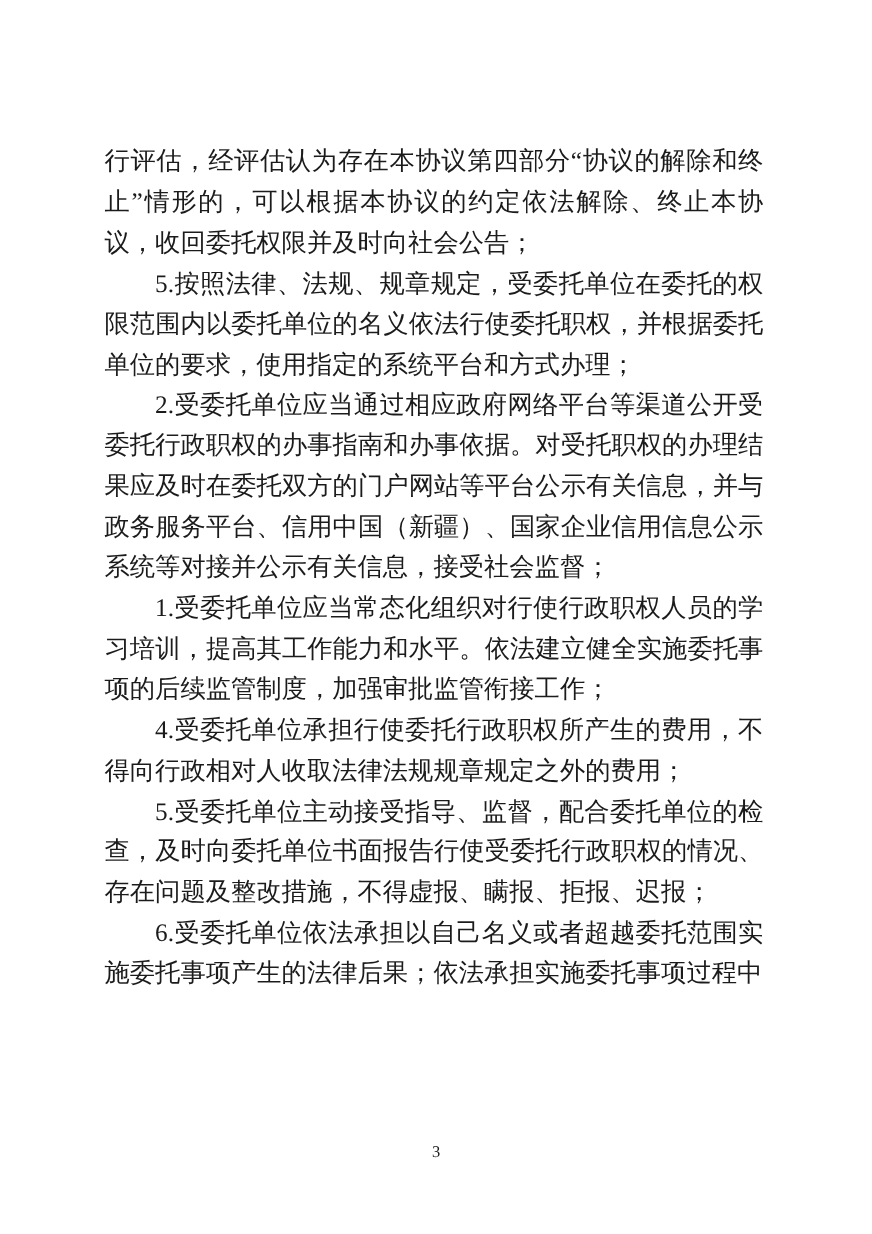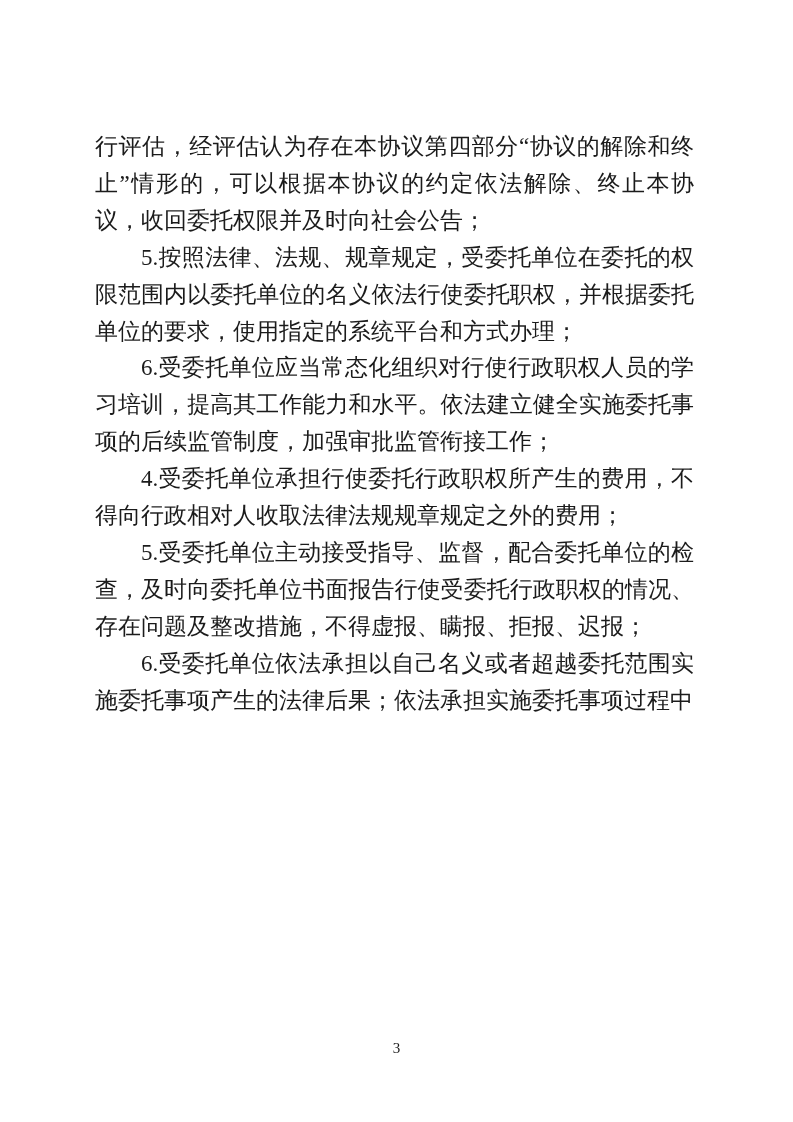--- a/index.html
+++ b/index.html
@@ -51,21 +51,22 @@
   }
 </style>
 </head>
 <body>
 
 <div class="page">
 
   <div class="content">
     <p class="cont">行评估，经评估认为存在本协议第四部分“协议的解除和终止”情形的，可以根据本协议的约定依法解除、终止本协议，收回委托权限并及时向社会公告；</p>
     <p class="indent">5.按照法律、法规、规章规定，受委托单位在委托的权限范围内以委托单位的名义依法行使委托职权，并根据委托单位的要求，使用指定的系统平台和方式办理；</p>
-    <p class="indent">6.受委托单位应当常态化组织对行使行政职权人员的学习培训，提高其工作能力和水平。依法建立健全实施委托事项的后续监管制度，加强审批监管衔接工作；</p>
+    <p class="indent">2.受委托单位应当通过相应政府网络平台等渠道公开受委托行政职权的办事指南和办事依据。对受托职权的办理结果应及时在委托双方的门户网站等平台公示有关信息，并与政务服务平台、信用中国（新疆）、国家企业信用信息公示系统等对接并公示有关信息，接受社会监督；</p>
+    <p class="indent">1.受委托单位应当常态化组织对行使行政职权人员的学习培训，提高其工作能力和水平。依法建立健全实施委托事项的后续监管制度，加强审批监管衔接工作；</p>
     <p class="indent">4.受委托单位承担行使委托行政职权所产生的费用，不得向行政相对人收取法律法规规章规定之外的费用；</p>
     <p class="indent">5.受委托单位主动接受指导、监督，配合委托单位的检查，及时向委托单位书面报告行使受委托行政职权的情况、存在问题及整改措施，不得虚报、瞒报、拒报、迟报；</p>
     <p class="indent">6.受委托单位依法承担以自己名义或者超越委托范围实施委托事项产生的法律后果；依法承担实施委托事项过程中</p>
   </div>
 
   <div class="footer">
     <span>3</span>
   </div>
 
 </div>

